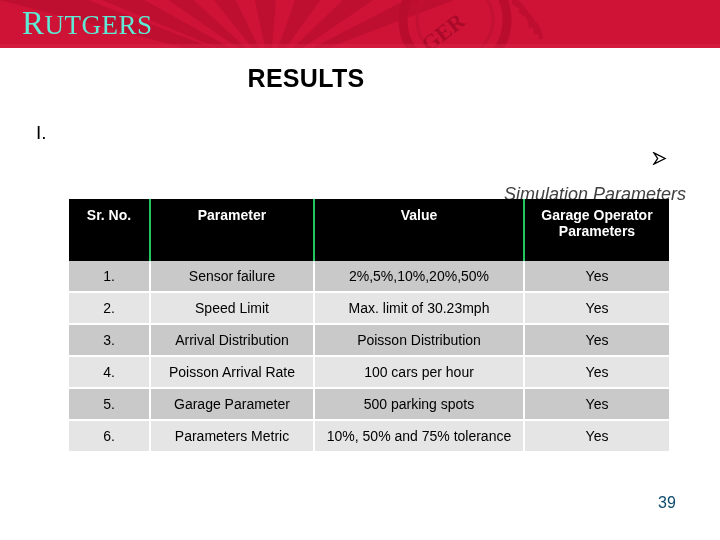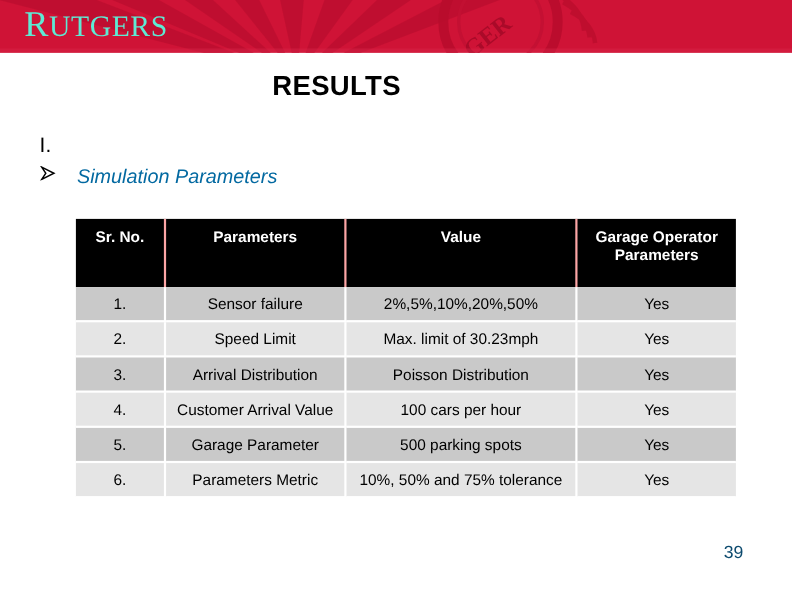--- a/index.html
+++ b/index.html
@@ -79,23 +79,24 @@
   }
   .bullet-l1 .marker {
     width: 30px;
     flex: 0 0 30px;
   }
   .bullet-l1 .txt {
     text-decoration: underline;
   }
   .bullet-l2 {
     display: flex;
-    align-items: flex-start;
+    align-items: flex-end;
     font-size: 18px;
-    color: #0369a1;
+    color: #404040;
+    flex-direction: column;
   }
   .bullet-l2 .marker {
     width: 34px;
     flex: 0 0 34px;
     font-size: 16px;
     position: relative;
     top: -1px;
   }
   .bullet-l2 .txt {
     font-style: italic;
@@ -124,21 +125,21 @@
 
   .params-table thead th {
     background: #000000;
     color: #ffffff;
     font-weight: bold;
     font-size: 14px;
     text-align: center;
     vertical-align: top;
     padding: 8px 4px 8px 4px;
     height: 46px;
-    border-right: 2px solid #fca5a5;
+    border-right: 2px solid #22c55e;
     line-height: 16px;
   }
   .params-table thead th:last-child {
     border-right: none;
   }
 
   .params-table tbody td {
     text-align: center;
     vertical-align: middle;
     color: #000000;
@@ -231,21 +232,21 @@
 <table class="params-table">
   <colgroup>
     <col class="c-sr">
       <col class="c-param">
       <col class="c-value">
       <col class="c-garage">
   </colgroup>
   <thead>
     <tr>
       <th>Sr. No.</th>
-      <th>Parameters</th>
+      <th>Parameter</th>
       <th>Value</th>
       <th>Garage Operator Parameters</th>
     </tr>
   </thead>
   <tbody>
     <tr class="row-odd">
       <td>1.</td>
       <td>Sensor failure</td>
       <td>2%,5%,10%,20%,50%</td>
       <td>Yes</td>
@@ -257,21 +258,21 @@
       <td>Yes</td>
     </tr>
     <tr class="row-odd">
       <td>3.</td>
       <td>Arrival Distribution</td>
       <td>Poisson Distribution</td>
       <td>Yes</td>
     </tr>
     <tr class="row-even">
       <td>4.</td>
-      <td>Customer Arrival Value</td>
+      <td>Poisson Arrival Rate</td>
       <td>100 cars per hour</td>
       <td>Yes</td>
     </tr>
     <tr class="row-odd">
       <td>5.</td>
       <td>Garage Parameter</td>
       <td>500 parking spots</td>
       <td>Yes</td>
     </tr>
     <tr class="row-even">

